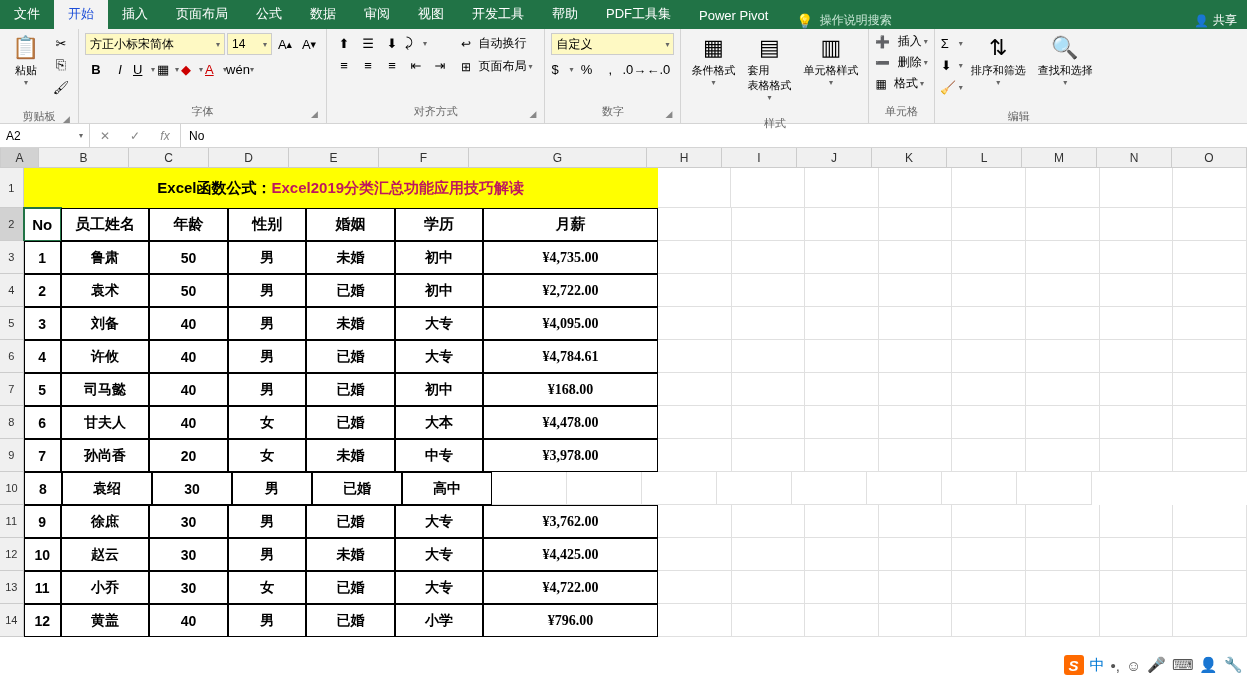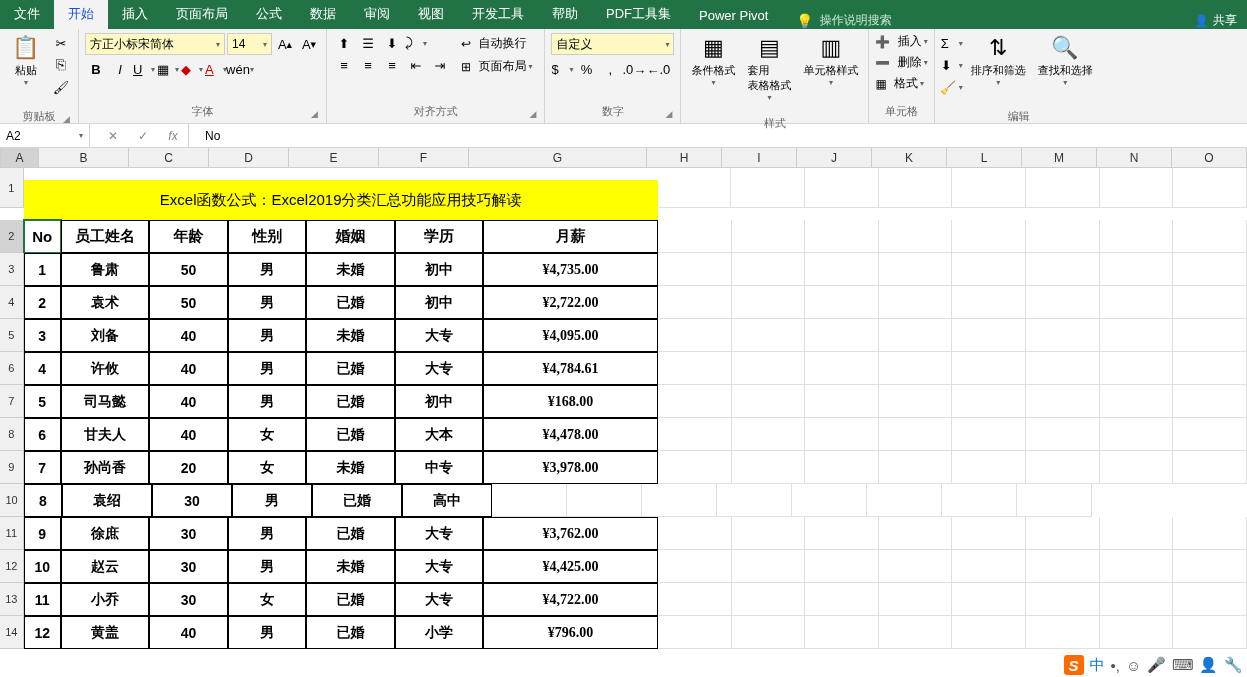--- a/index.html
+++ b/index.html
@@ -26,39 +26,39 @@
 .vstack { display: flex; flex-direction: column; gap: 2px; }
 .hstack { display: flex; gap: 2px; align-items: center; }
 .smbtn { width: 22px; height: 20px; display: flex; align-items: center; justify-content: center; cursor: pointer; font-size: 13px; }
 .combo { background: #fef9c3; border: 1px solid #ccc; height: 22px; display: flex; align-items: center; padding: 0 4px; font-size: 12px; }
 .combo.font { width: 140px; }
 .combo.size { width: 45px; }
 .combo.numfmt { width: 123px; }
 .caret-sm { font-size: 8px; color: #666; margin-left: auto; }
 
 
-.fbar-row { display: flex; border-bottom: 1px solid #d4d4d4; height: 24px; background: #fff; gap: 8px; }
+.fbar-row { display: flex; border-bottom: 1px solid #d4d4d4; height: 24px; background: #fff; }
 .namebox { width: 90px; border-right: 1px solid #d4d4d4; display: flex; align-items: center; padding: 0 6px; }
 .namebox .caret-sm { margin-left: auto; }
 .fbar-btns { display: flex; border-right: 1px solid #d4d4d4; }
 .fbar-btns .fb { width: 30px; display: flex; align-items: center; justify-content: center; color: #888; cursor: pointer; }
 .fbar { flex: 1; padding: 0 8px; display: flex; align-items: center; }
 .selectall { width: 24px; height: 20px; background: #f0f0f0; border-right: 1px solid #ccc; border-bottom: 1px solid #ccc; }
 .colhdrs { display: flex; height: 20px; }
 .colhdr { background: #f0f0f0; border-right: 1px solid #ccc; border-bottom: 1px solid #ccc; display: flex; align-items: center; justify-content: center; font-size: 12px; color: #333; cursor: pointer; }
 .colhdr.sel { background: #d2d2d2; }
 .rowhdr { width: 24px; background: #f0f0f0; border-right: 1px solid #ccc; border-bottom: 1px solid #ccc; display: flex; align-items: center; justify-content: center; font-size: 11px; color: #333; cursor: pointer; }
 .rowhdr.sel { background: #d2d2d2; }
 .grid-row { display: flex; }
 .cell { border-right: 1px solid #e0e0e0; border-bottom: 1px solid #e0e0e0; height: 33px; display: flex; align-items: center; justify-content: center; font-size: 14px; background: #fff; }
 .cell.empty { height: 33px; }
 
 
-.title-row .cell.data { background: #ffff00; font-weight: normal; color: #c00000; font-size: 15px; border: none; margin-top: 12px; }
-.title-row .cell.data span { color: #000000; }
+.title-row .cell.data { background: #ffff00; font-weight: bold; color: #c00000; font-size: 15px; border: none; }
+.title-row .cell.data span { color: #be185d; }
 .title-row .cell.data .black { color: #000; }
 .hdr-row .cell.data { font-weight: bold; border: 1.5px solid #000; font-size: 15px; }
 .data-row .cell.data { border: 1.5px solid #000; font-weight: bold; font-size: 14px; }
 .data-row .cell.data.sal { font-family: "Times New Roman", serif; }
 
 .sel-cell { outline: 2px solid #217346; outline-offset: -1px; }
 
 
 .cA { width: 38px; } .cB { width: 90px; } .cC { width: 80px; } .cD { width: 80px; }
 .cE { width: 90px; } .cF { width: 90px; } .cG { width: 178px; }

